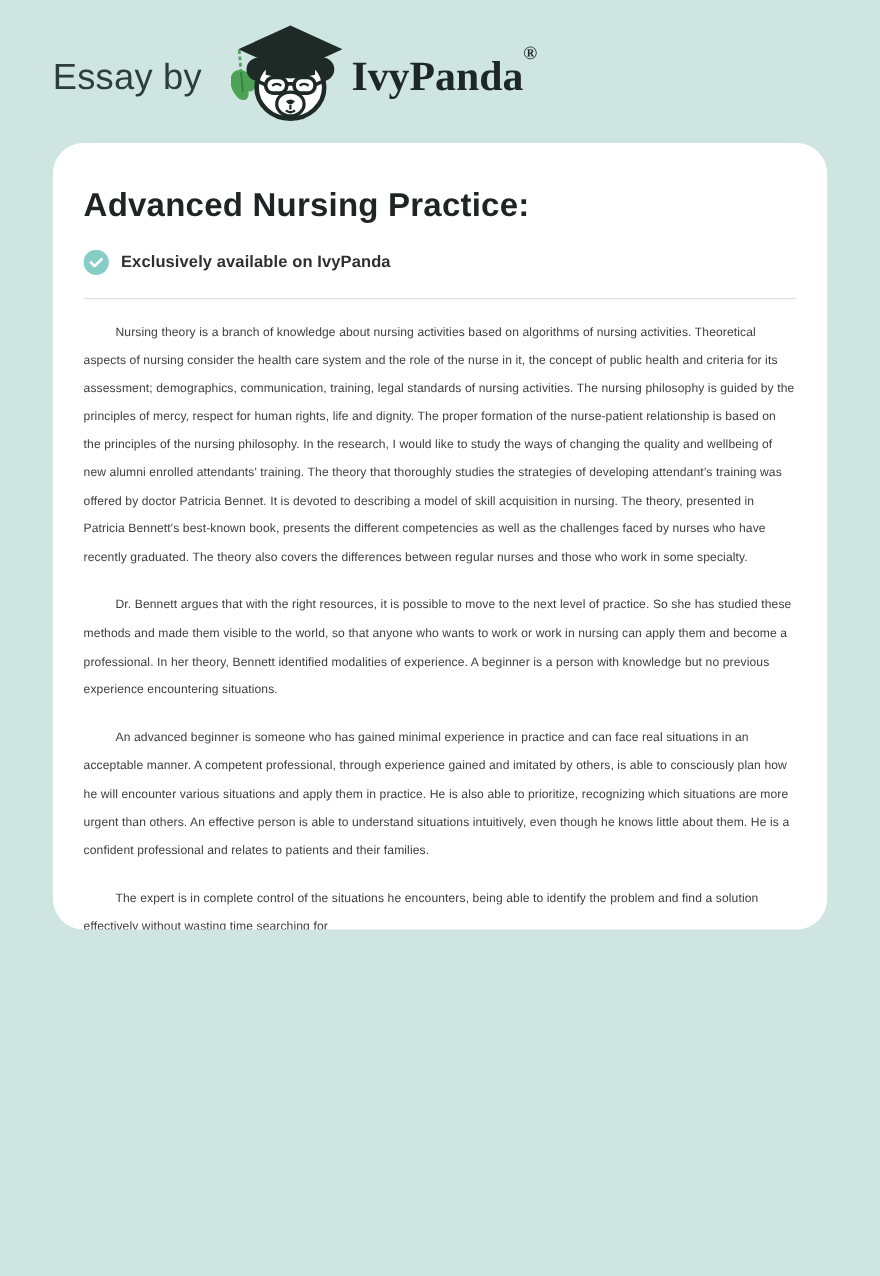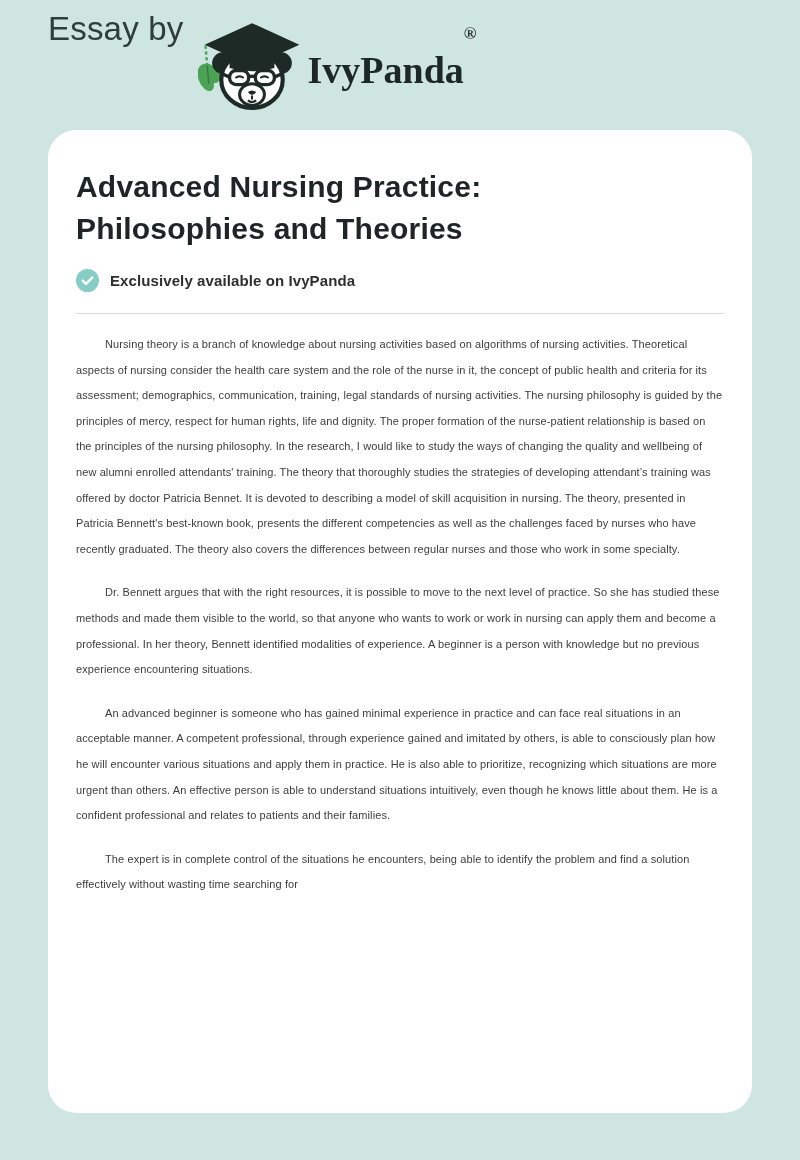--- a/index.html
+++ b/index.html
@@ -6,21 +6,23 @@
   html, body {
     width: 800px;
     height: 1160px;
     font-family: "Liberation Sans", sans-serif;
     background: #cfe5e1;
     overflow: hidden;
   }
   .site-header {
     height: 130px;
     display: flex;
+    align-items: center;
     padding: 10px 0 0 48px;
+    gap: 12px;
   }
   .essay-by {
     font-size: 33px;
     color: #2e3d3c;
     letter-spacing: 0.2px;
   }
   .brand {
     display: flex;
     align-items: center;
     margin-left: 14px;
@@ -39,21 +41,21 @@
   .reg {
     font-family: "Liberation Serif", serif;
     font-weight: 700;
     font-size: 17px;
     color: #1d2727;
     align-self: flex-start;
     margin-top: 14px;
   }
   .card {
     width: 704px;
-    height: 983px;
+    height: 715px;
     margin: 0 48px;
     background: #ffffff;
     border-radius: 28px;
     padding: 36px 28px 40px 28px;
     overflow: hidden;
   }
   .title {
     font-size: 30px;
     font-weight: 700;
     color: #1f2424;
@@ -131,21 +133,20 @@
       </svg>
     </span>
     <span class="brand-name">IvyPanda</span>
     <span class="reg">®</span>
   </span>
 </header>
 
 <main class="card">
   <h1 class="title">
     <span class="title-line">Advanced Nursing Practice:</span>
-    <span class="title-line">Philosophies and Theories</span>
   </h1>
 
   <div class="badge">
     <span class="badge-circle">
       <svg viewBox="0 0 24 24" xmlns="http://www.w3.org/2000/svg">
         <circle cx="12" cy="12" r="12" fill="#85cdc5"></circle>
         <polyline points="7,12.2 10.4,15.6 17,9" fill="none" stroke="#ffffff" stroke-width="2.6" stroke-linecap="round" stroke-linejoin="round"></polyline>
       </svg>
     </span>
     <span class="badge-label">Exclusively available on IvyPanda</span>

